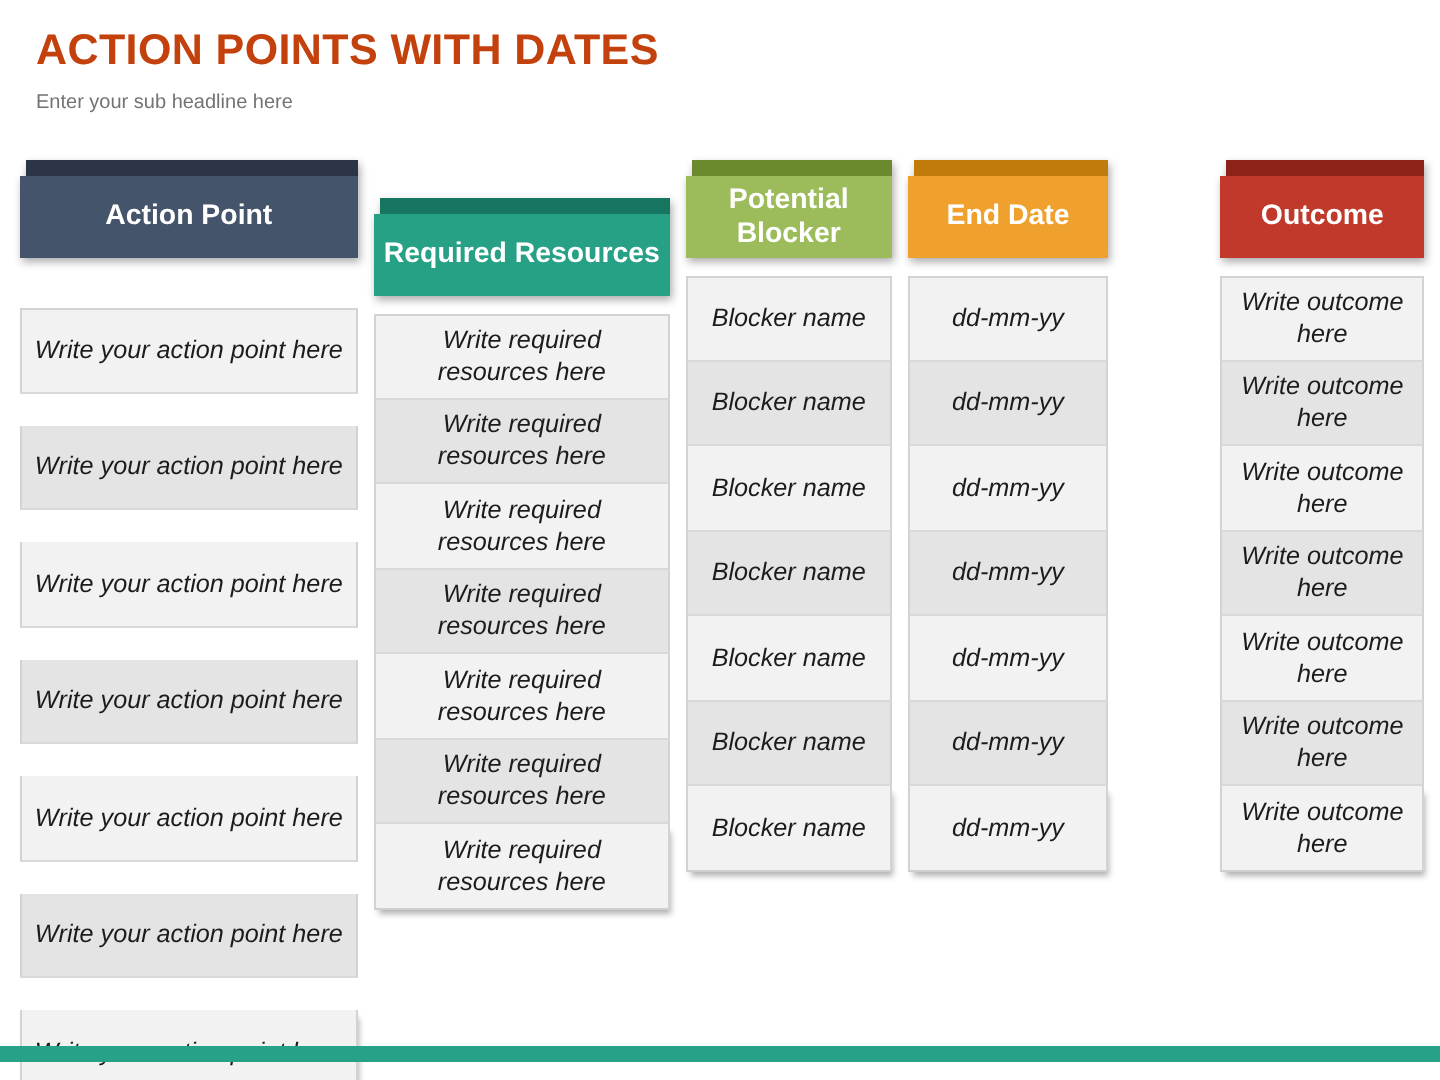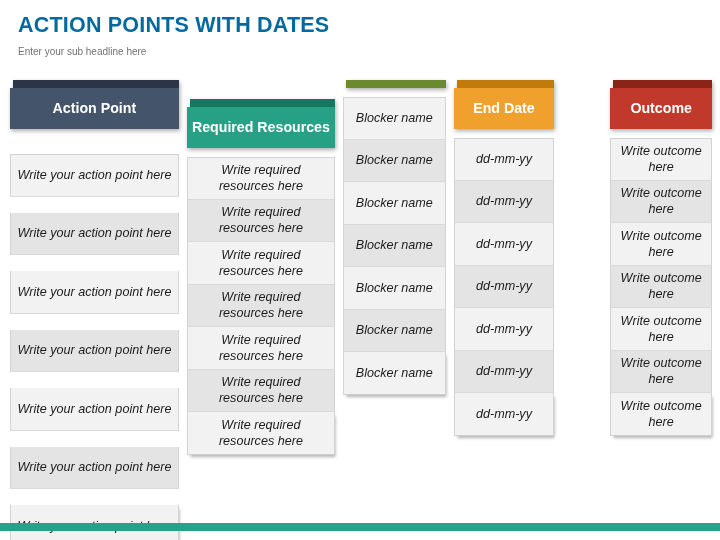--- a/index.html
+++ b/index.html
@@ -24,21 +24,21 @@
   
   #title-block {
     position: absolute;
     left: 18px;
     top: 12px;
     width: 600px;
   }
   #page-title {
     font-size: 21.5px;
     font-weight: bold;
-    color: #0369a1;
+    color: #c2410c;
     letter-spacing: 0.2px;
     line-height: 26px;
     margin: 0;
     white-space: nowrap;
   }
   #page-subtitle {
     font-size: 10px;
     font-weight: normal;
     color: #737373;
     line-height: 22px;
@@ -165,20 +165,21 @@
         <div class="cell row-odd">Write required resources here</div>
         <div class="cell row-even">Write required resources here</div>
         <div class="cell row-odd">Write required resources here</div>
         <div class="cell row-even">Write required resources here</div>
         <div class="cell row-odd">Write required resources here</div>
         <div class="cell row-even last">Write required resources here</div>
       </div>
       <div class="column col-2">
         <div class="head-wrap">
           <div class="head-cap" style="background: rgb(107, 138, 46);"></div>
+          <div class="head-band" style="background: rgb(156, 187, 90);">Potential Blocker</div>
         </div>
         <div class="cell row-even first">Blocker name</div>
         <div class="cell row-odd">Blocker name</div>
         <div class="cell row-even">Blocker name</div>
         <div class="cell row-odd">Blocker name</div>
         <div class="cell row-even">Blocker name</div>
         <div class="cell row-odd">Blocker name</div>
         <div class="cell row-even last">Blocker name</div>
       </div>
       <div class="column col-3">

